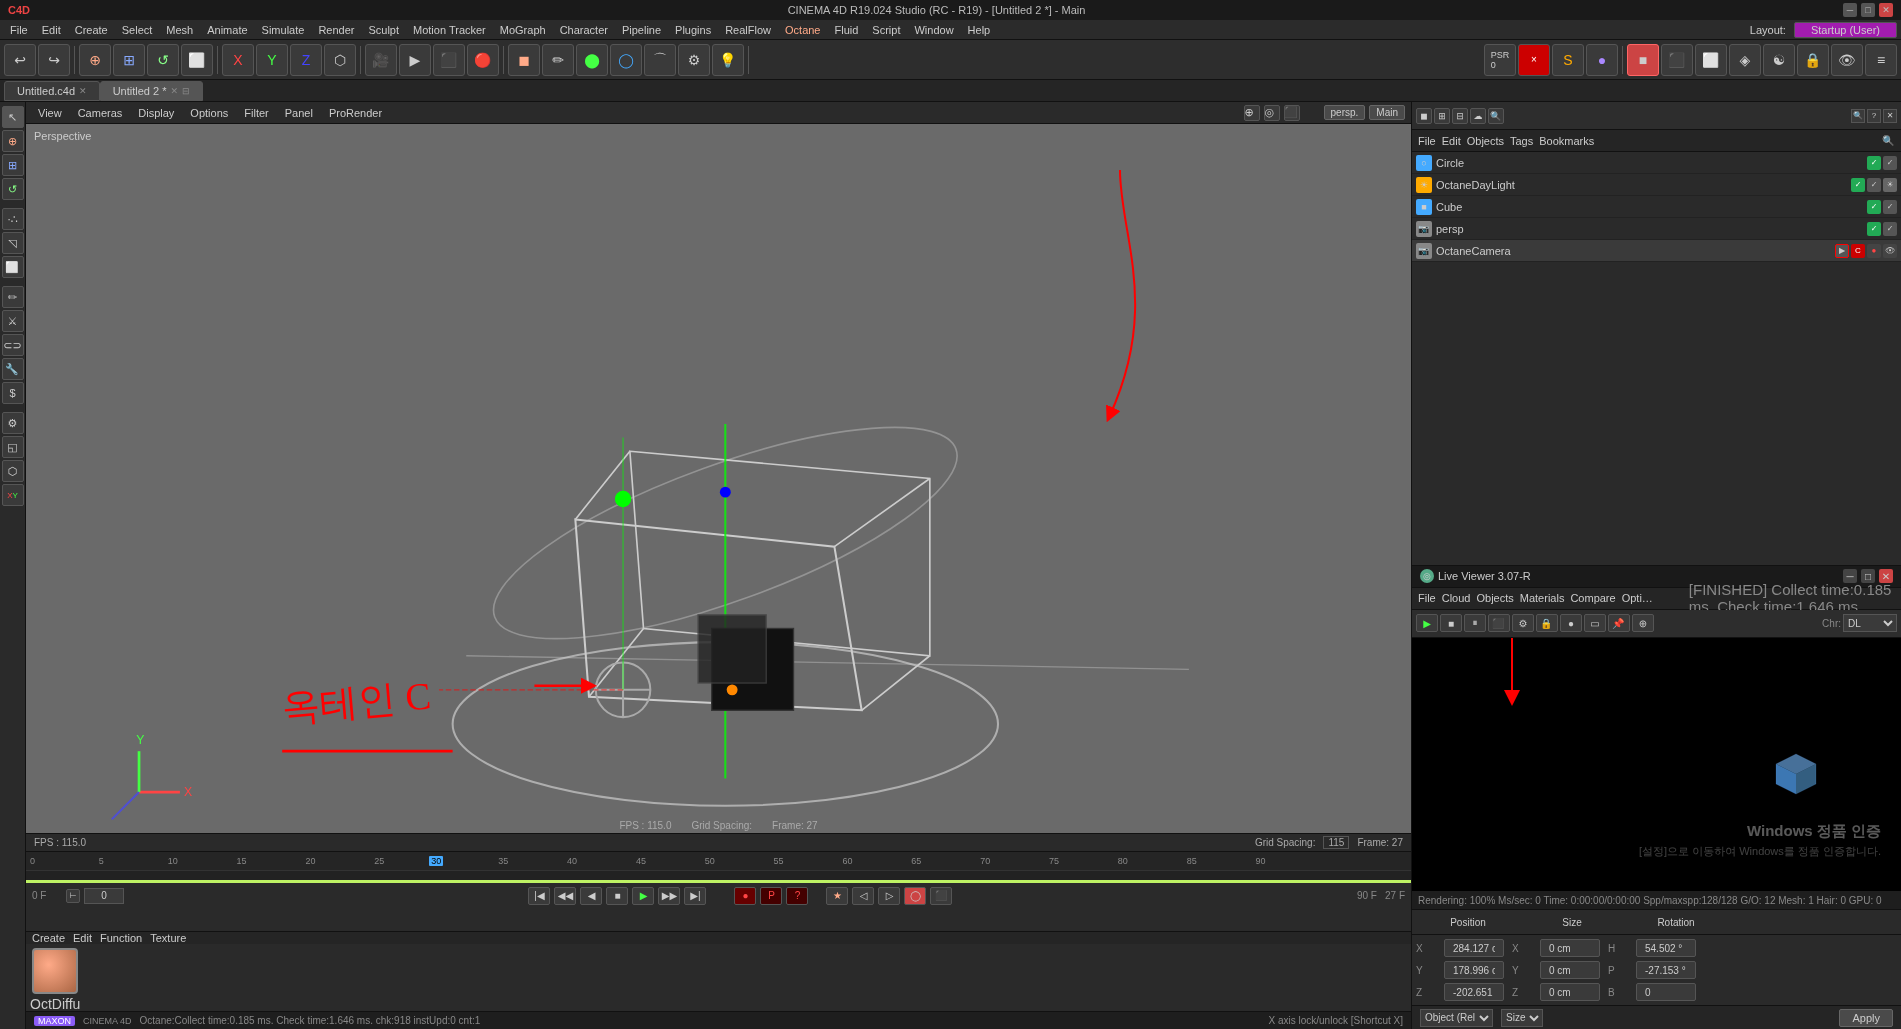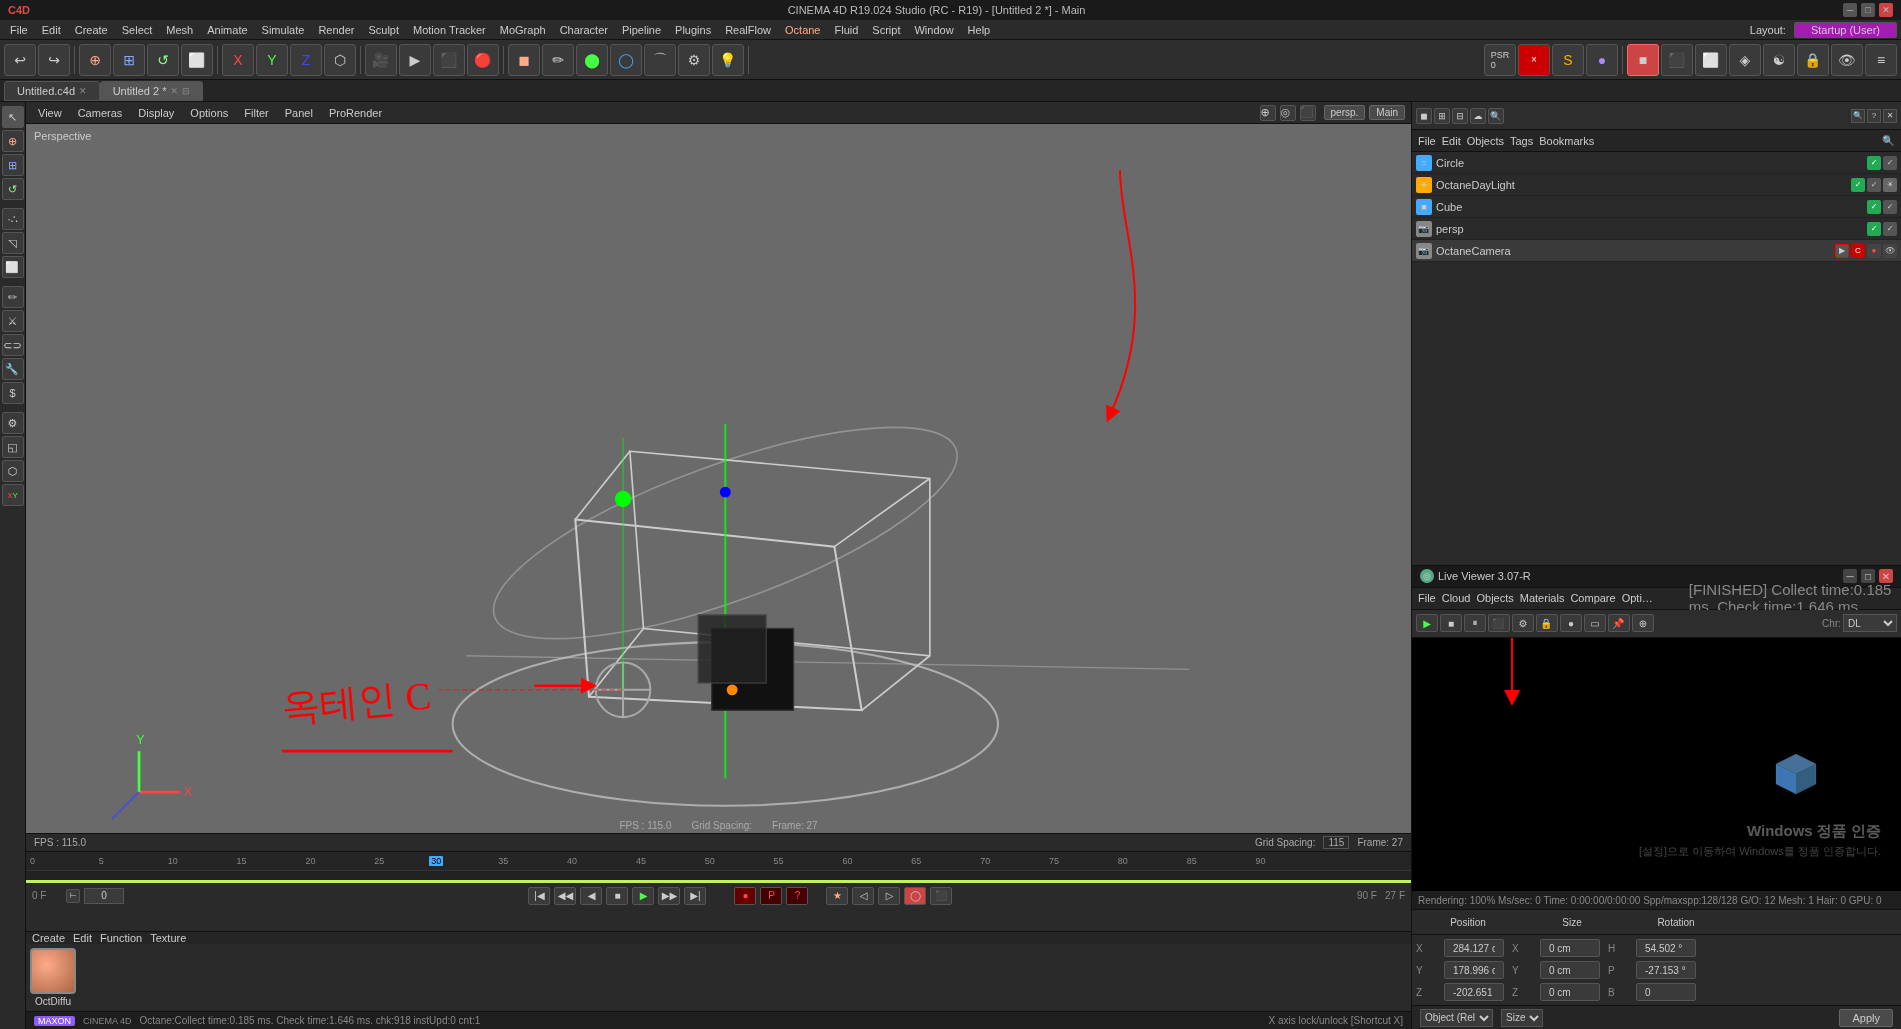--- a/index.html
+++ b/index.html
@@ -307,21 +307,21 @@
       <span class="vp-btn">Options</span>
       <span class="vp-btn">Filter</span>
       <span class="vp-btn">Panel</span>
       <span class="vp-btn">ProRender</span>
       <div class="vp-spacer"></div>
       <div style="display:flex;gap:4px;align-items:center;">
         <div style="width:16px;height:16px;background:#3a3a3a;border:1px solid #555;border-radius:2px;cursor:pointer;">⊕</div>
         <div style="width:16px;height:16px;background:#3a3a3a;border:1px solid #555;border-radius:2px;cursor:pointer;">◎</div>
         <div style="width:16px;height:16px;background:#3a3a3a;border:1px solid #555;border-radius:2px;cursor:pointer;">⬛</div>
       </div>
-      <div class="vp-badge" style="margin-left:4px;">persp.</div>
+      <div class="vp-badge" style="margin-left:20px;">persp.</div>
       <div class="vp-badge">Main</div>
     </div>
 
     <div id="viewport">
       <div id="vp-label">Perspective</div>
 
       
       <svg id="viewport-svg" viewBox="0 0 970 520">
 
         <ellipse cx="490" cy="440" rx="200" ry="60" fill="none" stroke="#ccc" stroke-width="1.5" opacity="0.7"></ellipse>
@@ -448,21 +448,21 @@
       <div id="mat-toolbar">
         <span>Create</span>
         <span>Edit</span>
         <span>Function</span>
         <span>Texture</span>
       </div>
       <div id="mat-items">
 
         <div style="display:flex;flex-direction:column;align-items:center;gap:2px;">
           <div style="width:46px;height:46px;background:radial-gradient(circle at 35% 35%, #fa8, #a64);border:2px solid #888;border-radius:4px;cursor:pointer;"></div>
-          <span style="font-size:10px;color:#ccc;">OctDiffu</span>
+          <span style="font-size:14px;color:#ccc;">OctDiffu</span>
         </div>
       </div>
     </div>
 
     <div id="statusbar">
       <span style="background:#8b5cf6;color:#fff;padding:0 4px;font-size:9px;border-radius:2px;">MAXON</span>
       <span style="color:#888;font-size:9px;">CINEMA 4D</span>
       <span>Octane:Collect time:0.185 ms.  Check time:1.646 ms.  chk:918  instUpd:0  cnt:1</span>
       <span style="flex:1;"></span>
       <span>X axis lock/unlock [Shortcut X]</span>

